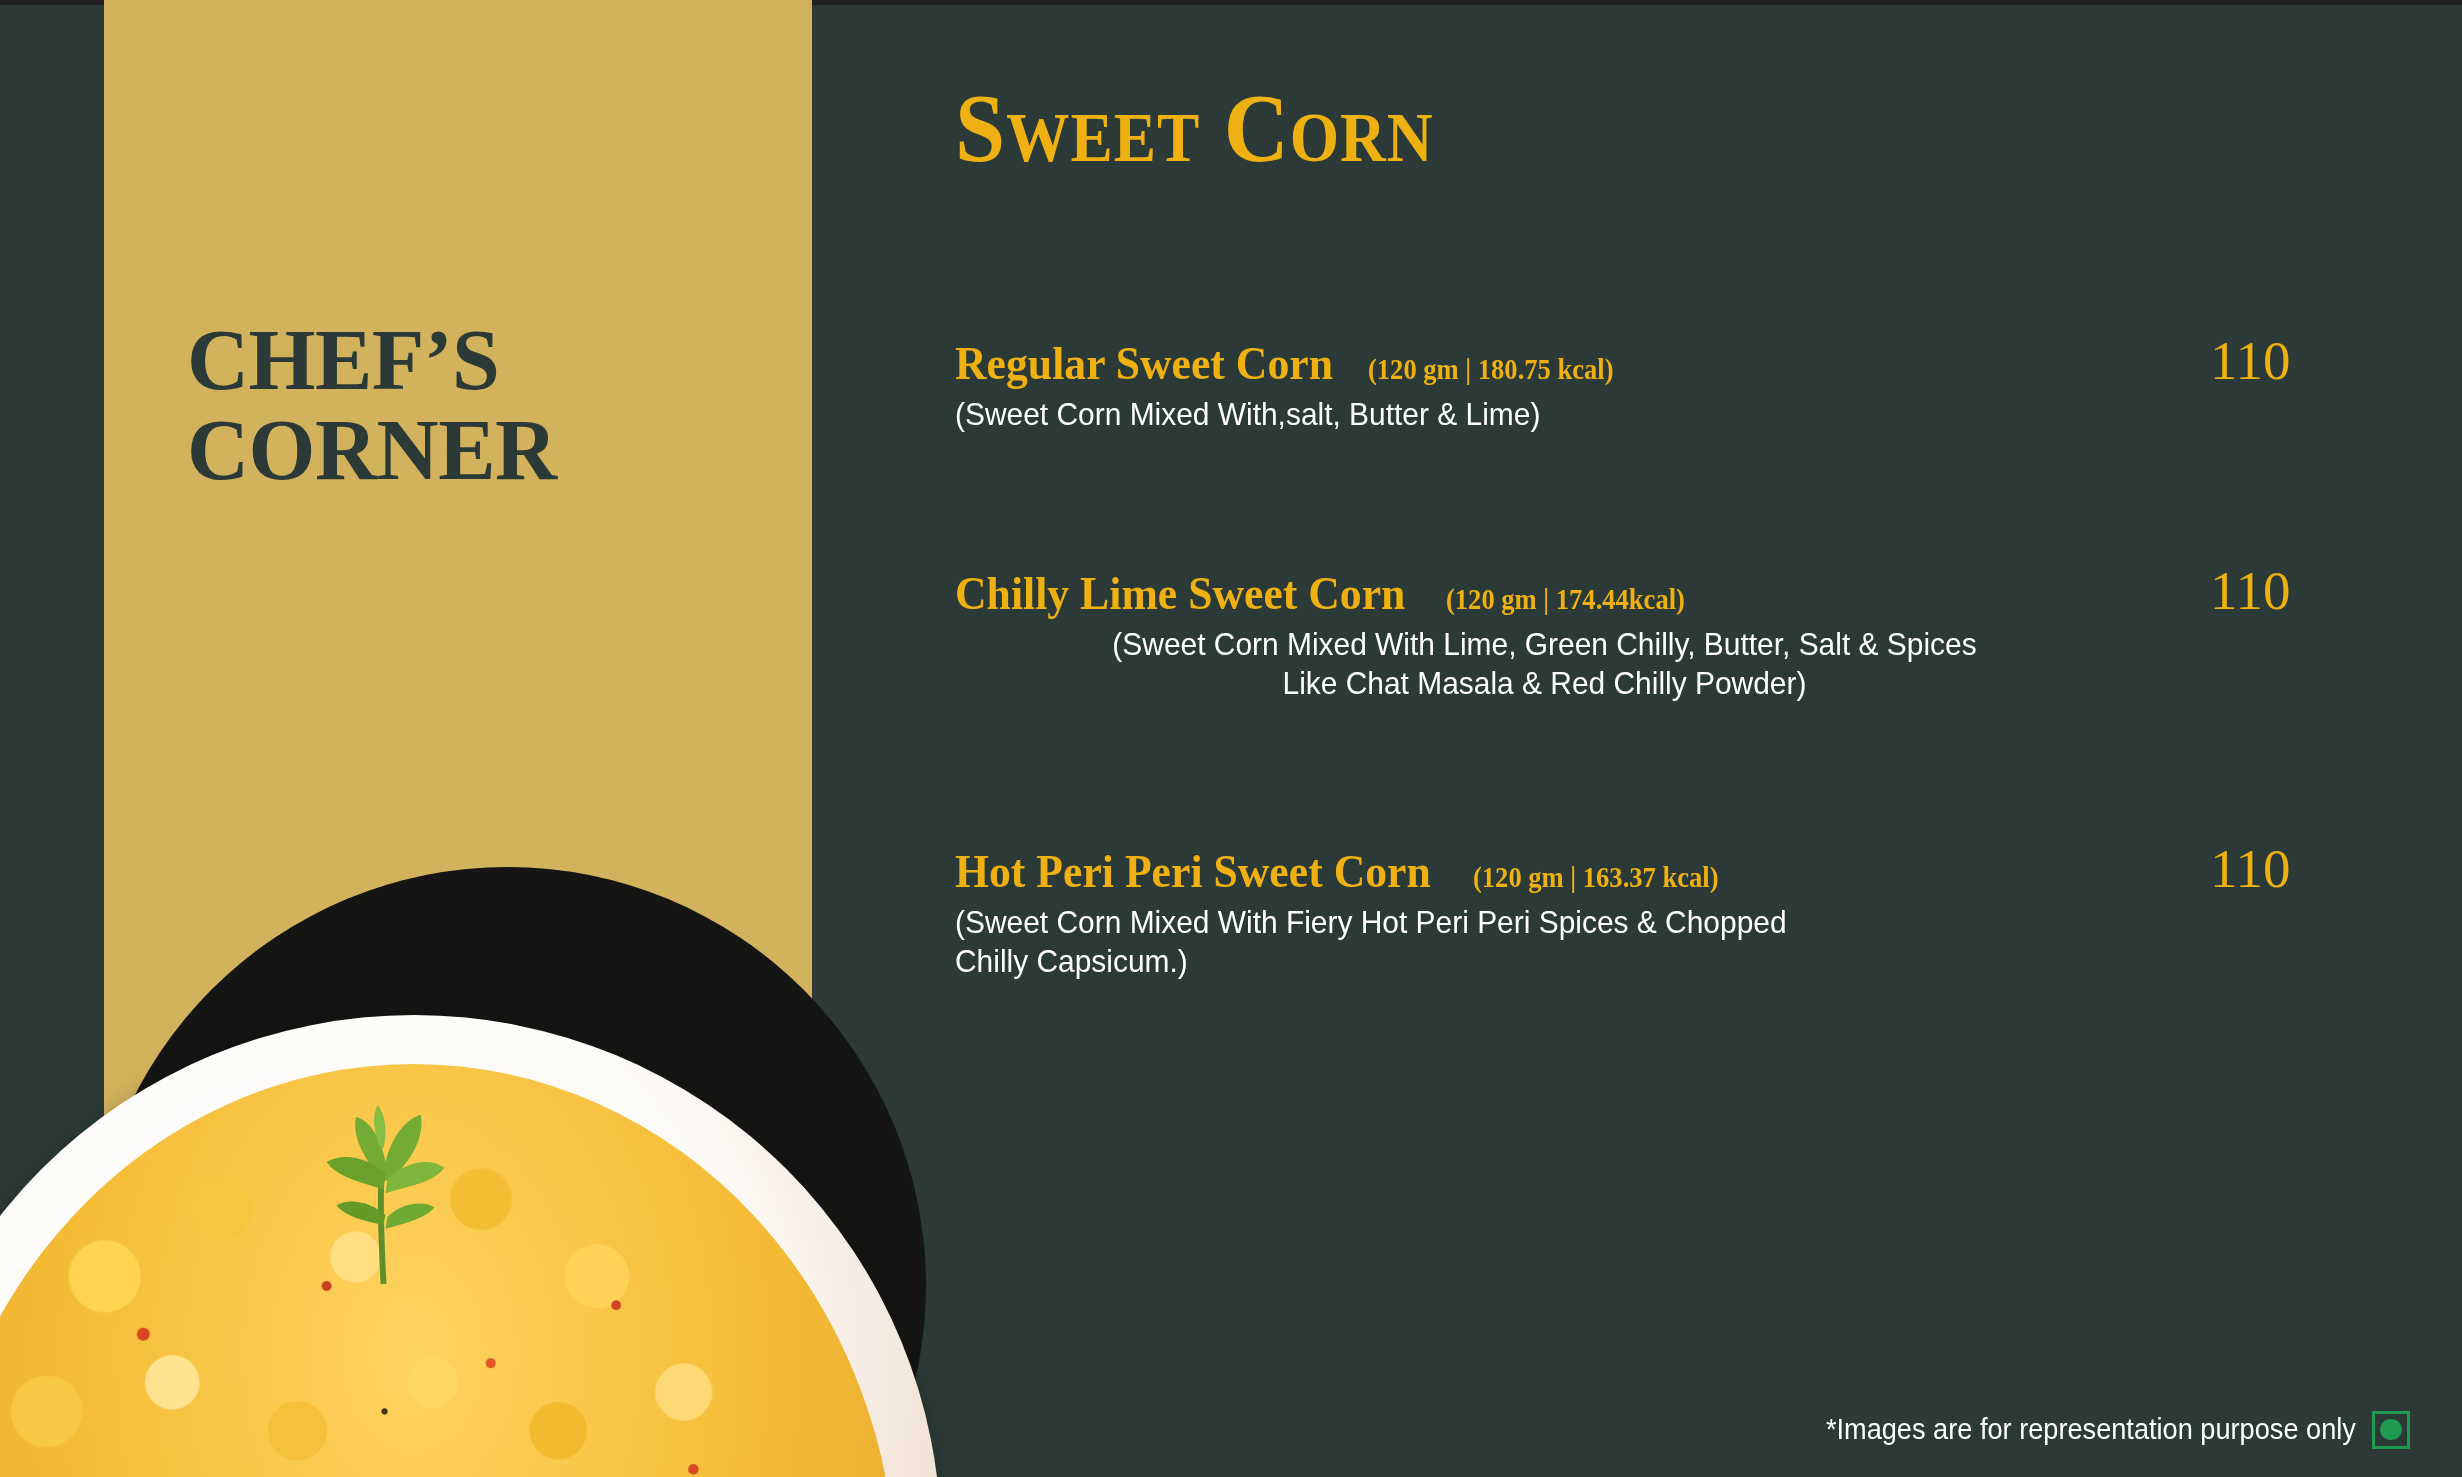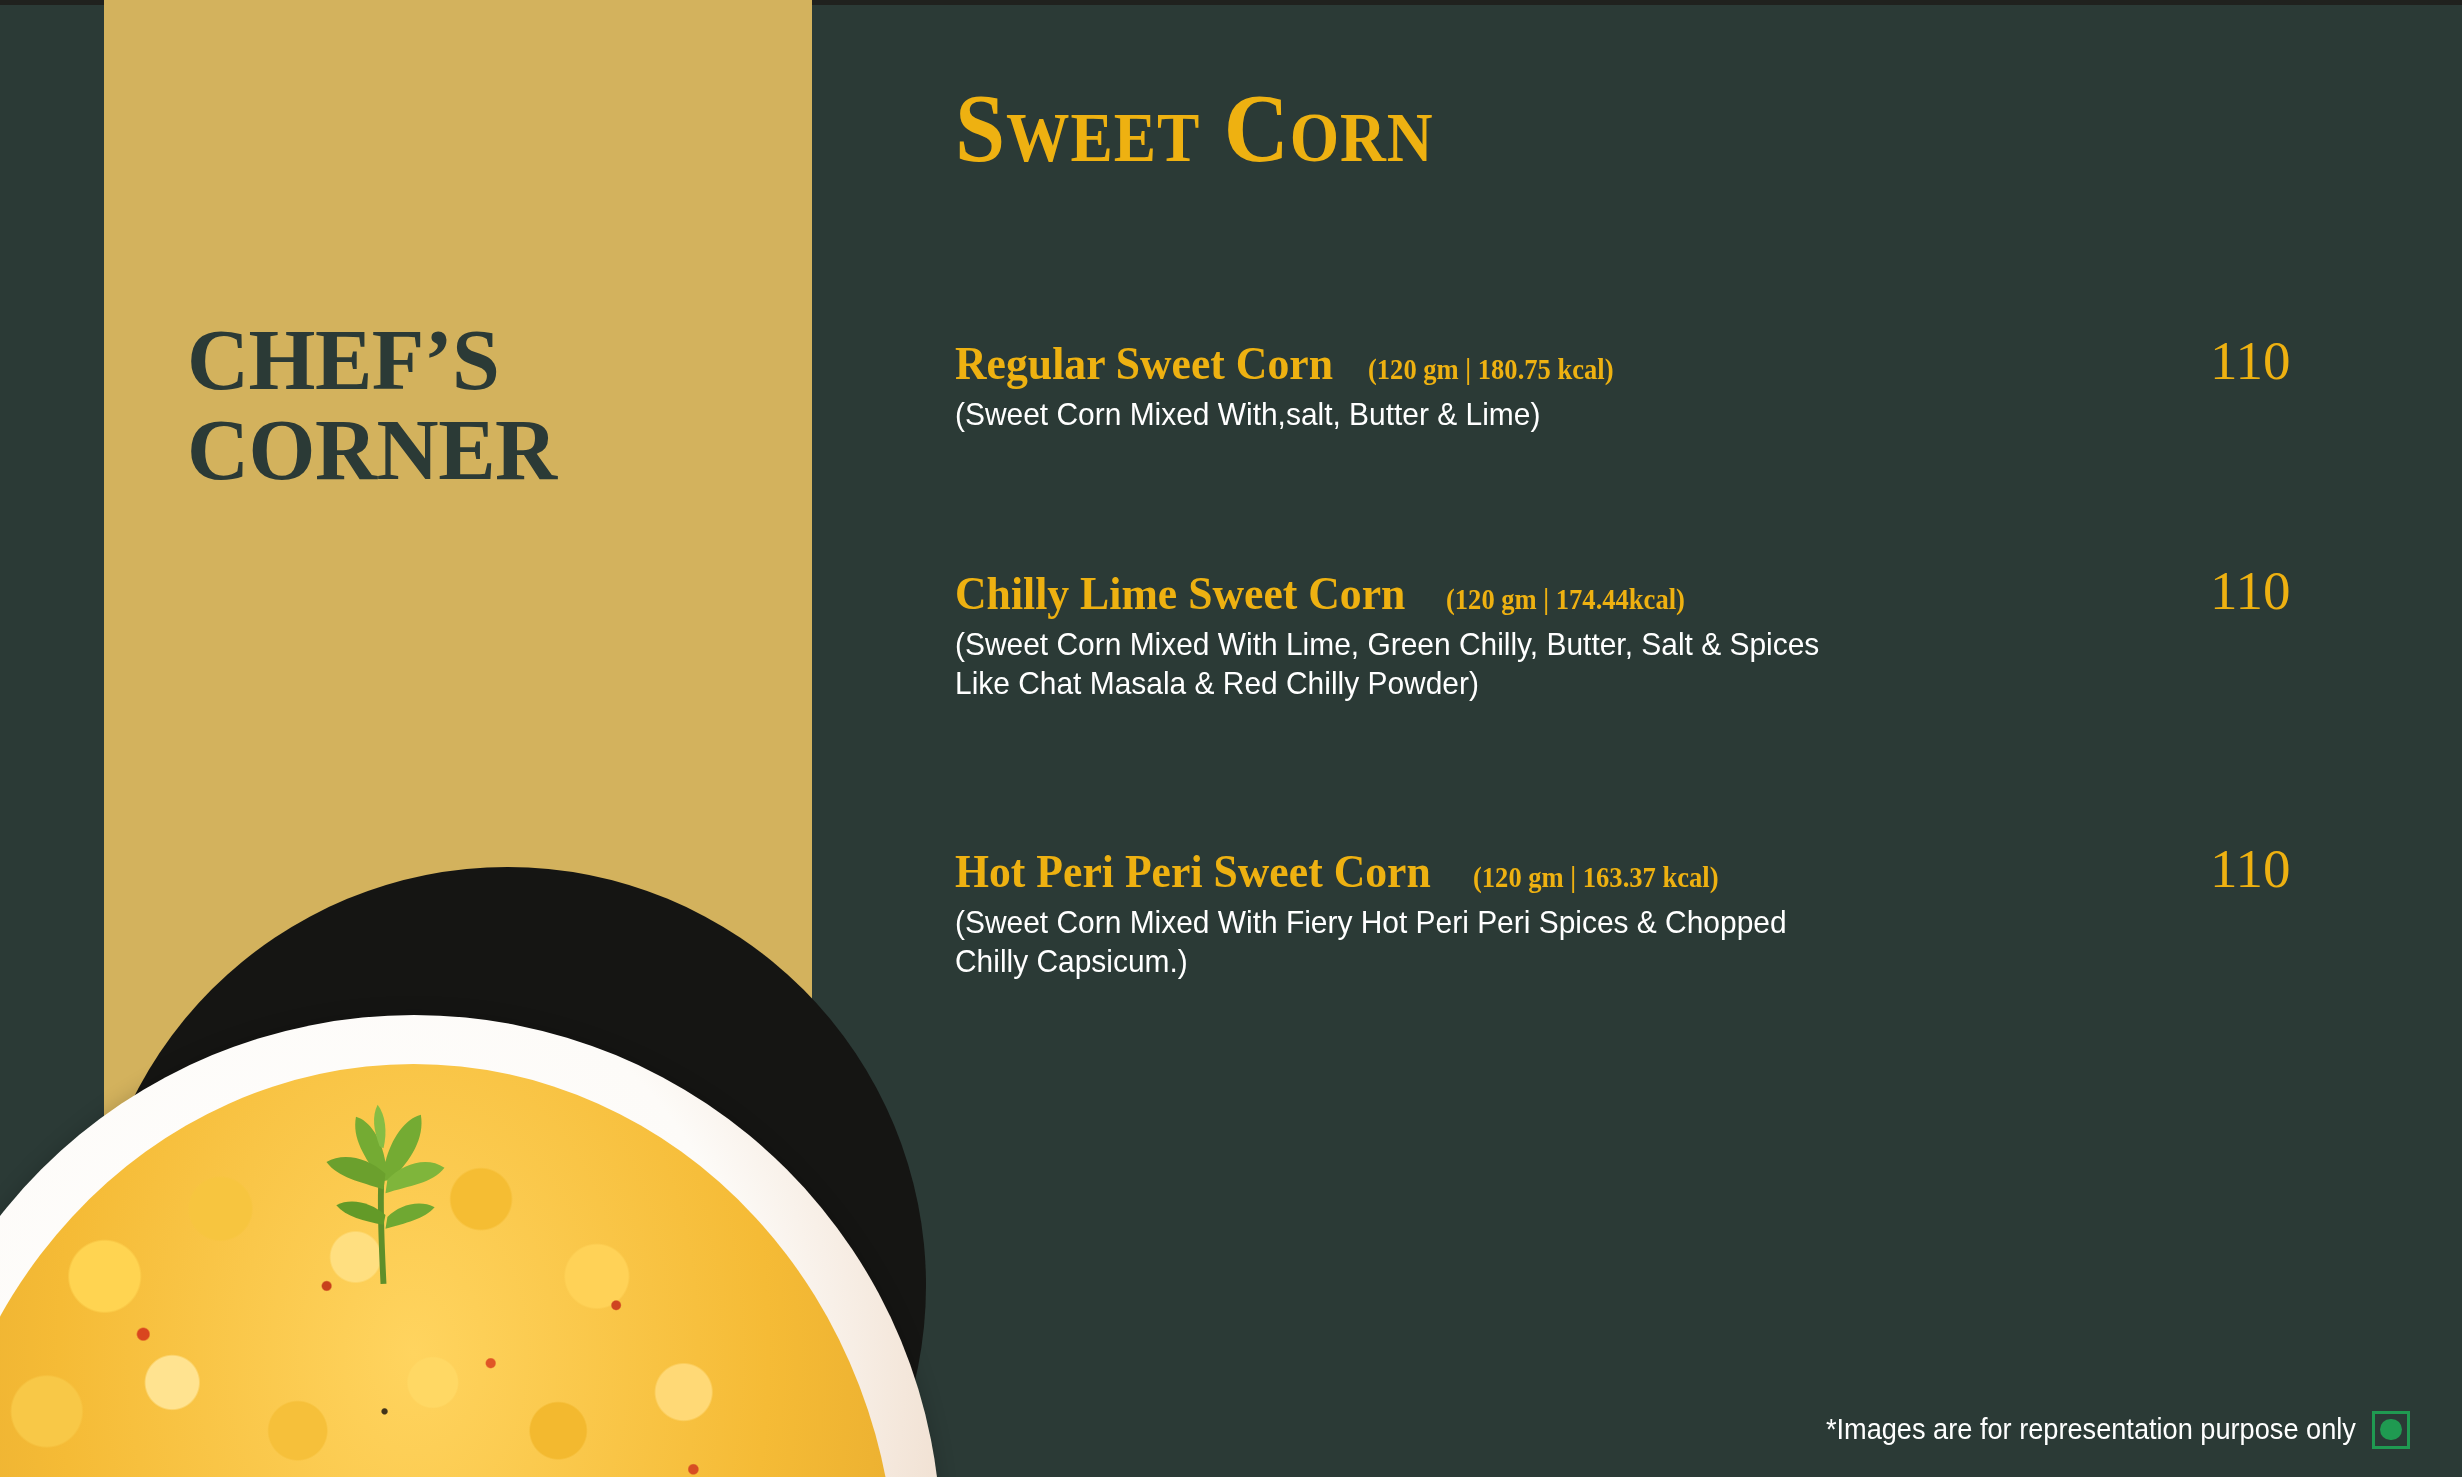--- a/index.html
+++ b/index.html
@@ -165,21 +165,21 @@
     line-height: 1;
     letter-spacing: 1px;
     font-variant: small-caps;
     transform: scaleX(0.92);
     transform-origin: left center;
     white-space: nowrap;
   }
 
   .item { position: absolute; left: 0; width: 1507px; }
   .item-1 { top: 339px; }
-  .item-2 { top: 569px; }
+  .item-2 { top: 569px; text-align: center; }
   .item-3 { top: 847px; }
 
   .item-head { display: flex; align-items: baseline; }
   .item-name {
     color: #eeb111;
     font-family: "Liberation Serif", serif;
     font-weight: bold;
     font-size: 47px;
     line-height: 1.05;
     transform: scaleX(0.93);

